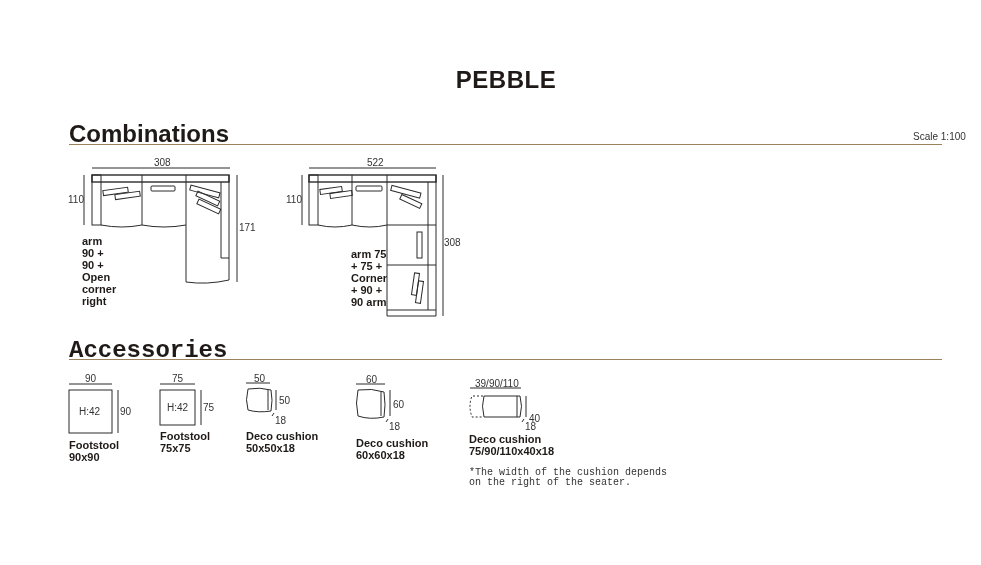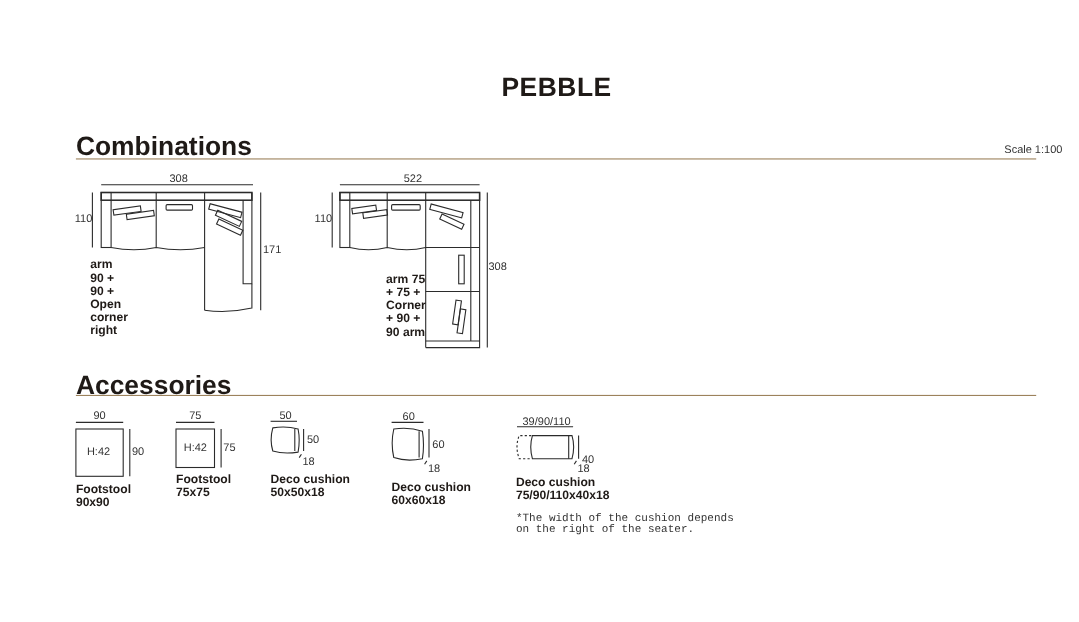--- a/index.html
+++ b/index.html
@@ -85,21 +85,21 @@
     <rect class="ln" x="413" y="273" width="5" height="22" transform="rotate(8 415 284)"></rect>
     <rect class="ln" x="417" y="281" width="5" height="22" transform="rotate(8 419 292)"></rect>
   </svg>
   <div class="abs label" style="left:303px;top:248px;margin-left:48px;">
     <div>arm 75 + 75 +</div>
     <div>Corner + 90 +</div>
     <div>90 arm</div>
   </div>
 </div>
 
-<div class="abs section-title" style="left:69px;top:337px;">Accessories</div>
+<div class="abs section-title" style="left:69px;top:337px;font-family:Liberation Mono, monospace;">Accessories</div>
 <div class="abs rule" style="left:69px;top:359px;width:873px;"></div>
 
 <svg style="left:0;top:0;" width="981" height="565">
 
   <line class="ln" x1="69" y1="384" x2="112" y2="384"></line>
   <rect class="ln" x="69" y="390" width="43" height="43"></rect>
   <line class="ln" x1="118" y1="390" x2="118" y2="433"></line>
 
   <line class="ln" x1="160" y1="384" x2="195" y2="384"></line>
   <rect class="ln" x="160" y="390" width="35" height="35"></rect>

